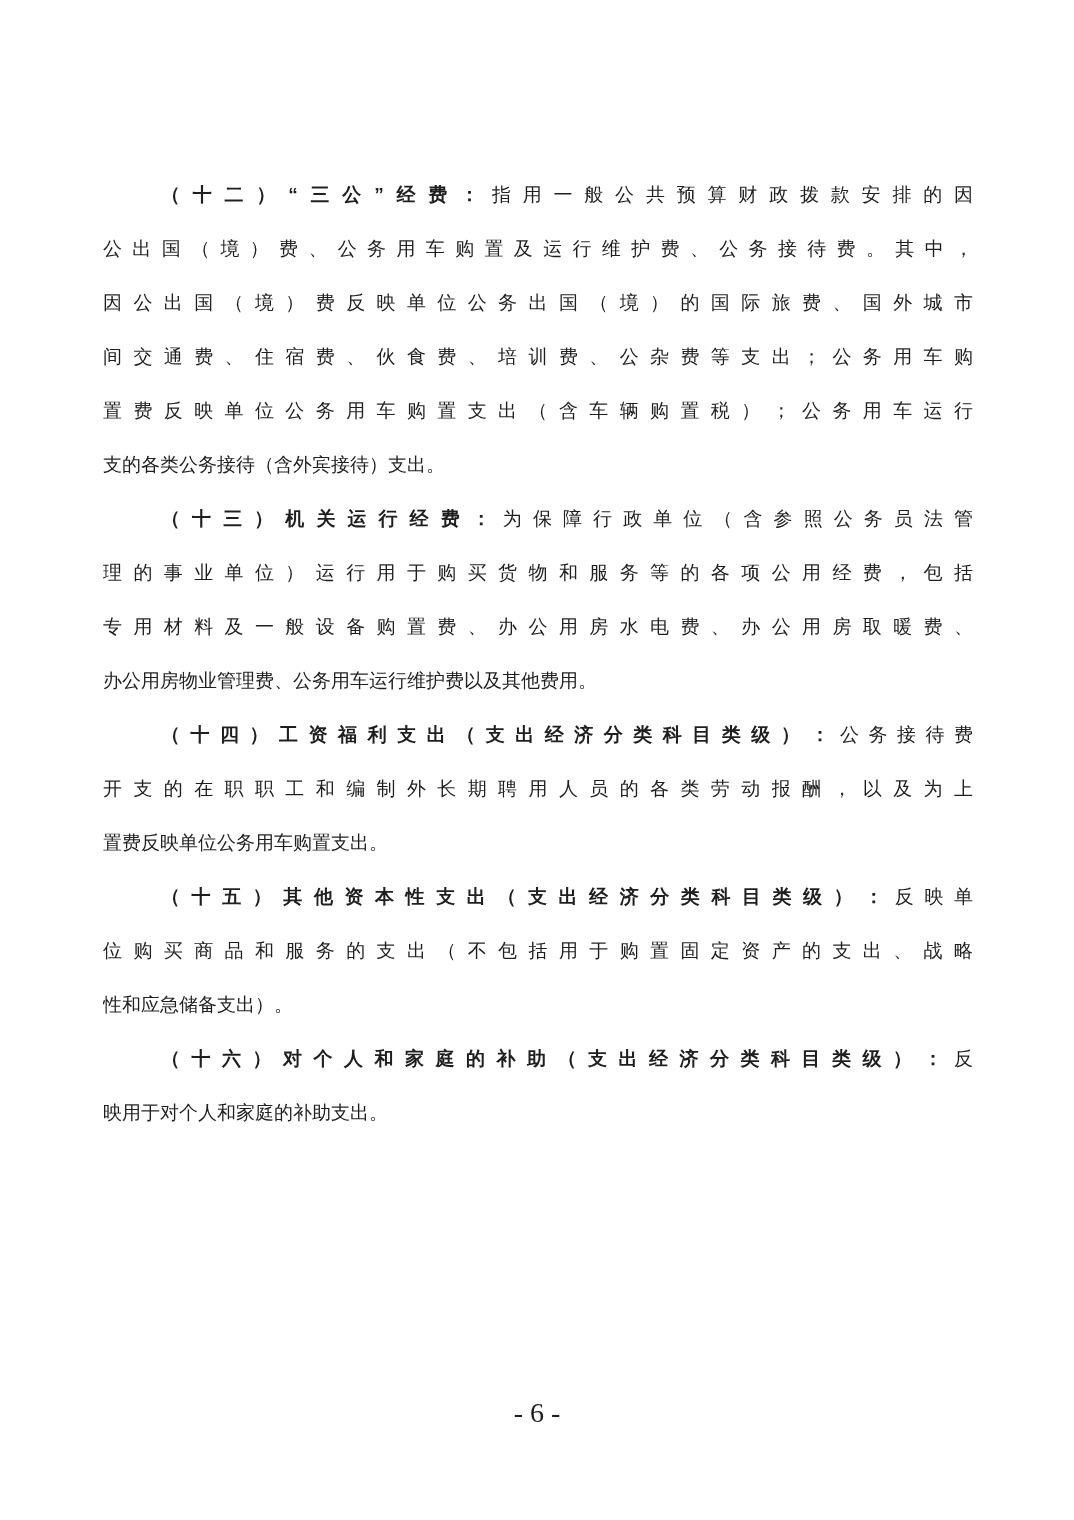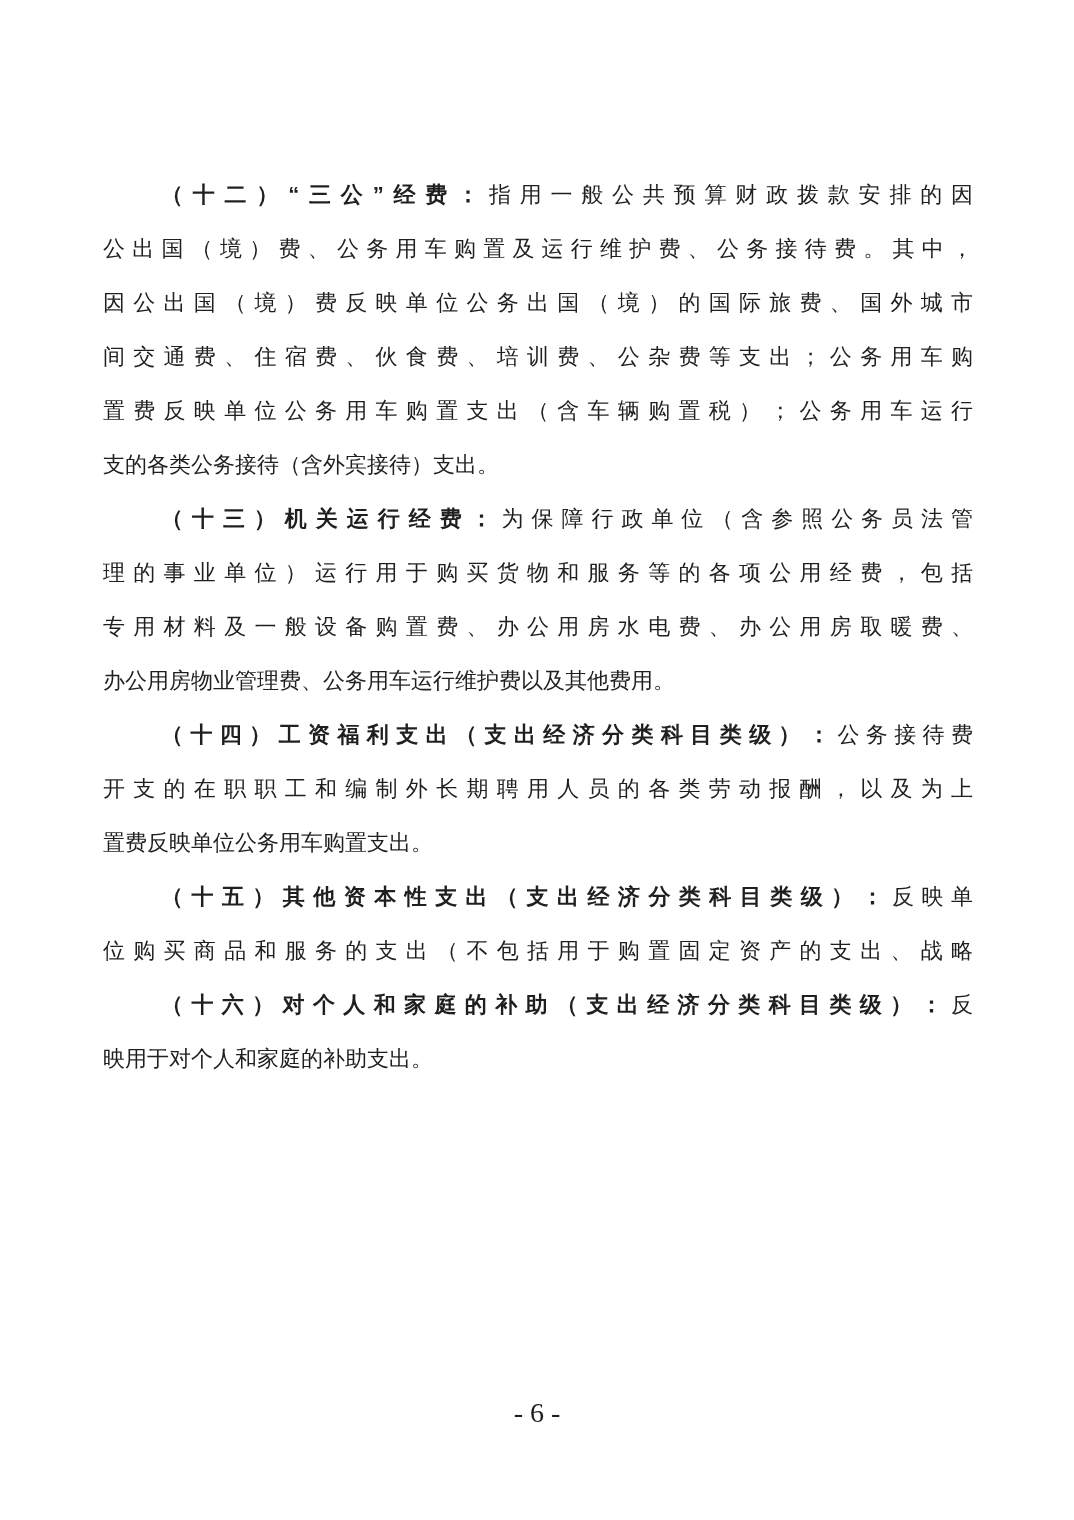--- a/index.html
+++ b/index.html
@@ -17,21 +17,21 @@
     color: #1f1f1f;
   }
   .doc-body {
     position: absolute;
     left: 103px;
     top: 168px;
     width: 870px;
   }
   .line {
     display: block;
-    font-size: 22px;
+    font-size: 19px;
     line-height: 54px;
     height: 54px;
     white-space: nowrap;
     text-align: justify;
     text-align-last: justify;
     overflow: hidden;
   }
   .line.first {
     padding-left: 58px; 
     white-space: normal;
@@ -69,19 +69,20 @@
       <div class="line last"><span class="line-text">支的各类公务接待（含外宾接待）支出。</span></div>
       <div class="line first"><span class="lead">（十三）机关运行经费：</span><span class="line-text">为保障行政单位（含参照公务员法管</span></div>
       <div class="line"><span class="line-text">理的事业单位）运行用于购买货物和服务等的各项公用经费，包括</span></div>
       <div class="line"><span class="line-text">专用材料及一般设备购置费、办公用房水电费、办公用房取暖费、</span></div>
       <div class="line last"><span class="line-text">办公用房物业管理费、公务用车运行维护费以及其他费用。</span></div>
       <div class="line first"><span class="lead">（十四）工资福利支出（支出经济分类科目类级）：</span><span class="line-text">公务接待费</span></div>
       <div class="line"><span class="line-text">开支的在职职工和编制外长期聘用人员的各类劳动报酬，以及为上</span></div>
       <div class="line last"><span class="line-text">置费反映单位公务用车购置支出。</span></div>
       <div class="line first"><span class="lead">（十五）其他资本性支出（支出经济分类科目类级）：</span><span class="line-text">反映单</span></div>
       <div class="line"><span class="line-text">位购买商品和服务的支出（不包括用于购置固定资产的支出、战略</span></div>
+      <div class="line last"><span class="line-text">性和应急储备支出）。</span></div>
       <div class="line first"><span class="lead">（十六）对个人和家庭的补助（支出经济分类科目类级）：</span><span class="line-text">反</span></div>
       <div class="line last"><span class="line-text">映用于对个人和家庭的补助支出。</span></div>
     </div>
   <div class="footer">
     <span>- 6 -</span>
   </div>
 </div>
 
 </body></html>

